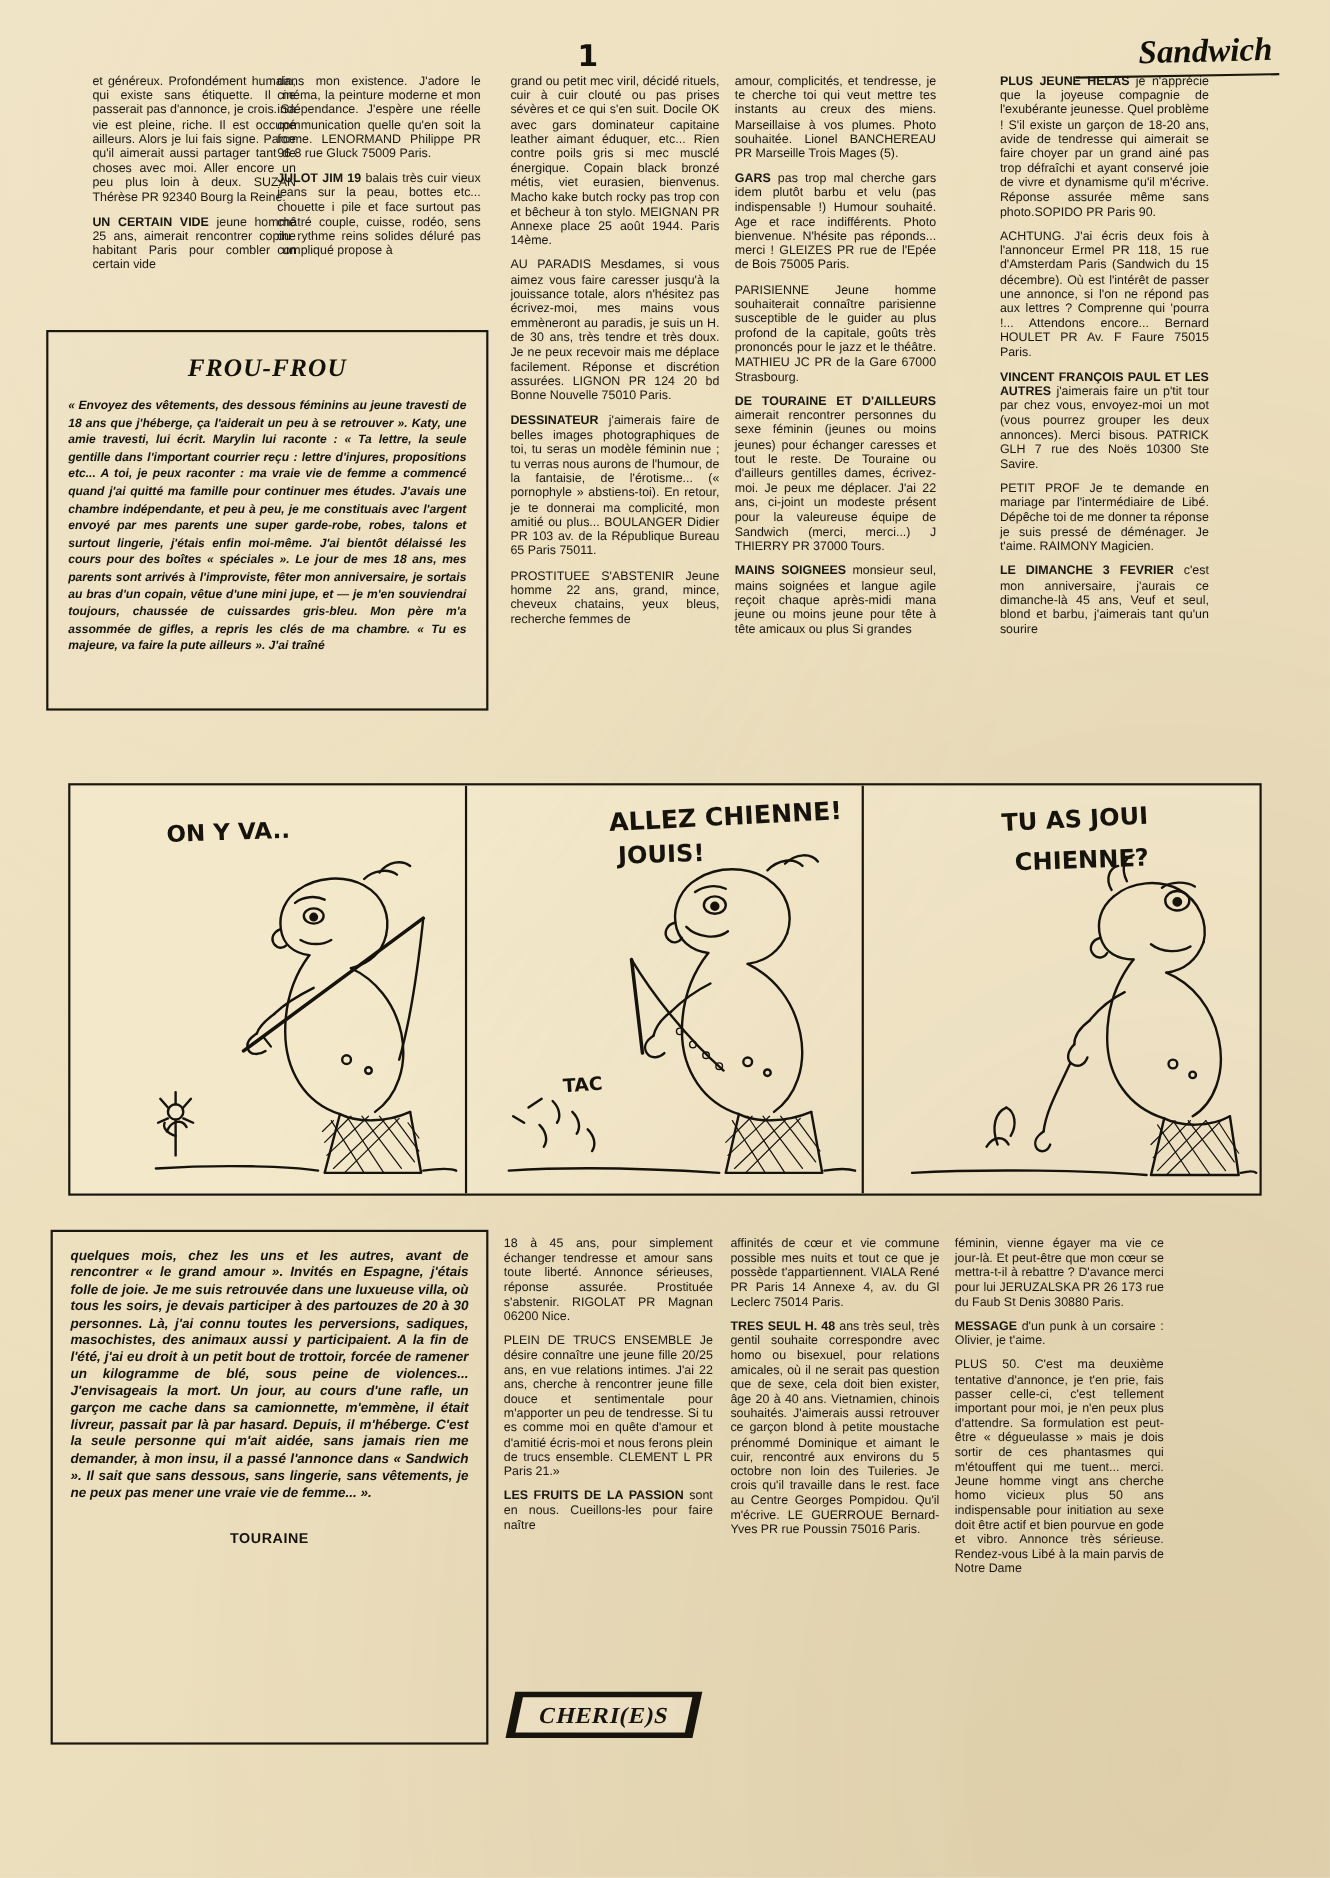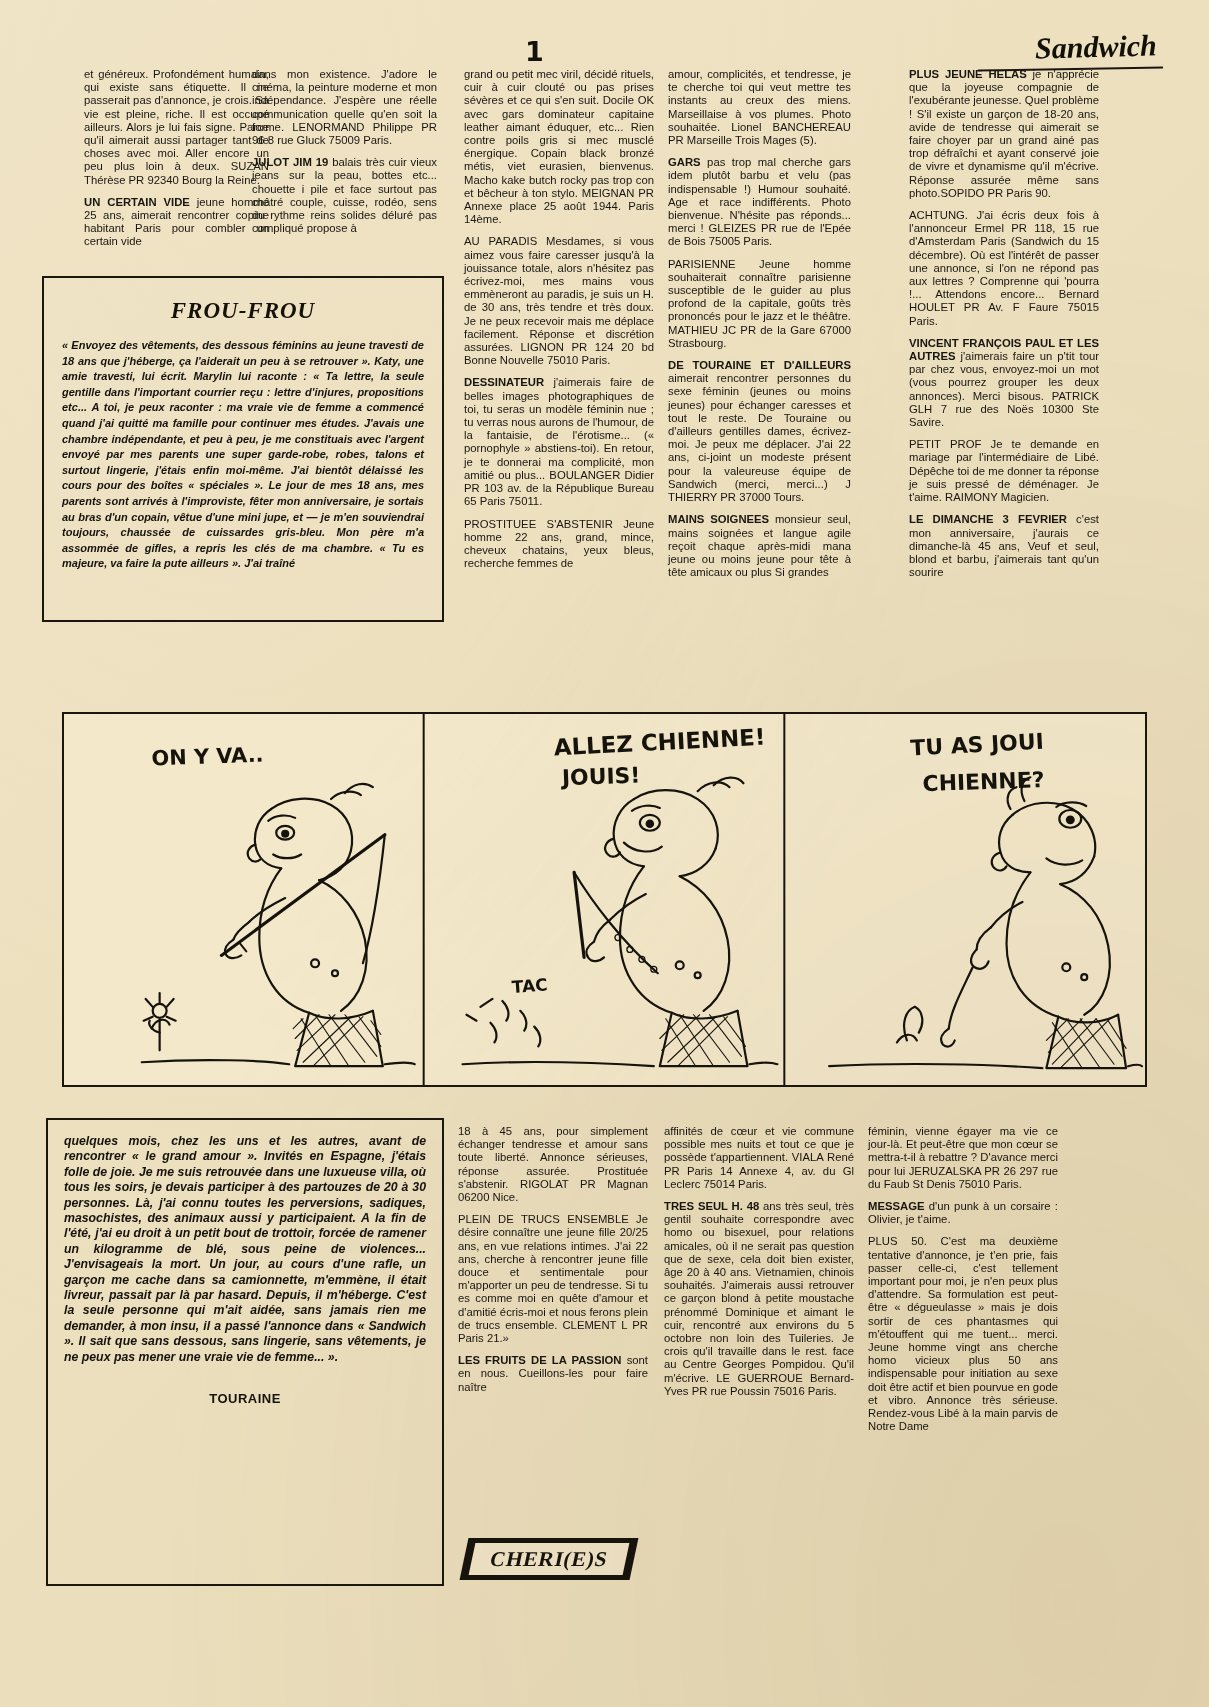--- a/index.html
+++ b/index.html
@@ -69,21 +69,21 @@
   #col4 { left: 668px; top: 68px;  width: 183px; }
   #col5 { left: 877px; top: 68px;  width: 190px; margin-left: 32px; }
   #colB { left: 458px; top: 1125px; width: 190px; }
   #colC { left: 664px; top: 1125px; width: 190px; }
   #colD { left: 868px; top: 1125px; width: 190px; }
 
   
   #froufrou {
     position: absolute;
     left: 42px;
-    top: 276px;
+    top: 300px;
     width: 402px;
     height: 346px;
     border: 2px solid #1a1710;
     box-sizing: border-box;
     padding: 16px 18px 10px 18px;
     background: rgba(255,255,255,0.03);
   }
   #froufrou .ff-title {
     font-family: "Liberation Serif", serif;
     font-style: italic;
@@ -413,21 +413,21 @@
     <p>PLEIN DE TRUCS ENSEMBLE Je désire connaître une jeune fille 20/25 ans, en vue relations intimes. J'ai 22 ans, cherche à rencontrer jeune fille douce et sentimentale pour m'apporter un peu de tendresse. Si tu es comme moi en quête d'amour et d'amitié écris-moi et nous ferons plein de trucs ensemble. CLEMENT L PR Paris 21.»</p>
     <p><b>LES FRUITS DE LA PASSION</b> sont en nous. Cueillons-les pour faire naître</p>
   </div>
 
   <div class="col" id="colC">
     <p>affinités de cœur et vie commune possible mes nuits et tout ce que je possède t'appartiennent. VIALA René PR Paris 14 Annexe 4, av. du Gl Leclerc 75014 Paris.</p>
     <p><b>TRES SEUL H. 48</b> ans très seul, très gentil souhaite correspondre avec homo ou bisexuel, pour relations amicales, où il ne serait pas question que de sexe, cela doit bien exister, âge 20 à 40 ans. Vietnamien, chinois souhaités. J'aimerais aussi retrouver ce garçon blond à petite moustache prénommé Dominique et aimant le cuir, rencontré aux environs du 5 octobre non loin des Tuileries. Je crois qu'il travaille dans le rest. face au Centre Georges Pompidou. Qu'il m'écrive. LE GUERROUE Bernard-Yves PR rue Poussin 75016 Paris.</p>
   </div>
 
   <div class="col" id="colD">
-    <p>féminin, vienne égayer ma vie ce jour-là. Et peut-être que mon cœur se mettra-t-il à rebattre ? D'avance merci pour lui JERUZALSKA PR 26 297 rue du Faub St Denis 75010 Paris.</p>
+    <p>féminin, vienne égayer ma vie ce jour-là. Et peut-être que mon cœur se mettra-t-il à rebattre ? D'avance merci pour lui JERUZALSKA PR 26 173 rue du Faub St Denis 30880 Paris.</p>
     <p><b>MESSAGE</b> d'un punk à un corsaire : Olivier, je t'aime.</p>
     <p>PLUS 50. C'est ma deuxième tentative d'annonce, je t'en prie, fais passer celle-ci, c'est tellement important pour moi, je n'en peux plus d'attendre. Sa formulation est peut-être « dégueulasse » mais je dois sortir de ces phantasmes qui m'étouffent qui me tuent... merci. Jeune homme vingt ans cherche homo vicieux plus 50 ans indispensable pour initiation au sexe doit être actif et bien pourvue en gode et vibro. Annonce très sérieuse. Rendez-vous Libé à la main parvis de Notre Dame</p>
   </div>
 
   <div id="cheries">
     <div class="slab"></div>
     <div class="inner"></div>
     <div class="txt">CHERI(E)S</div>
   </div>
 

